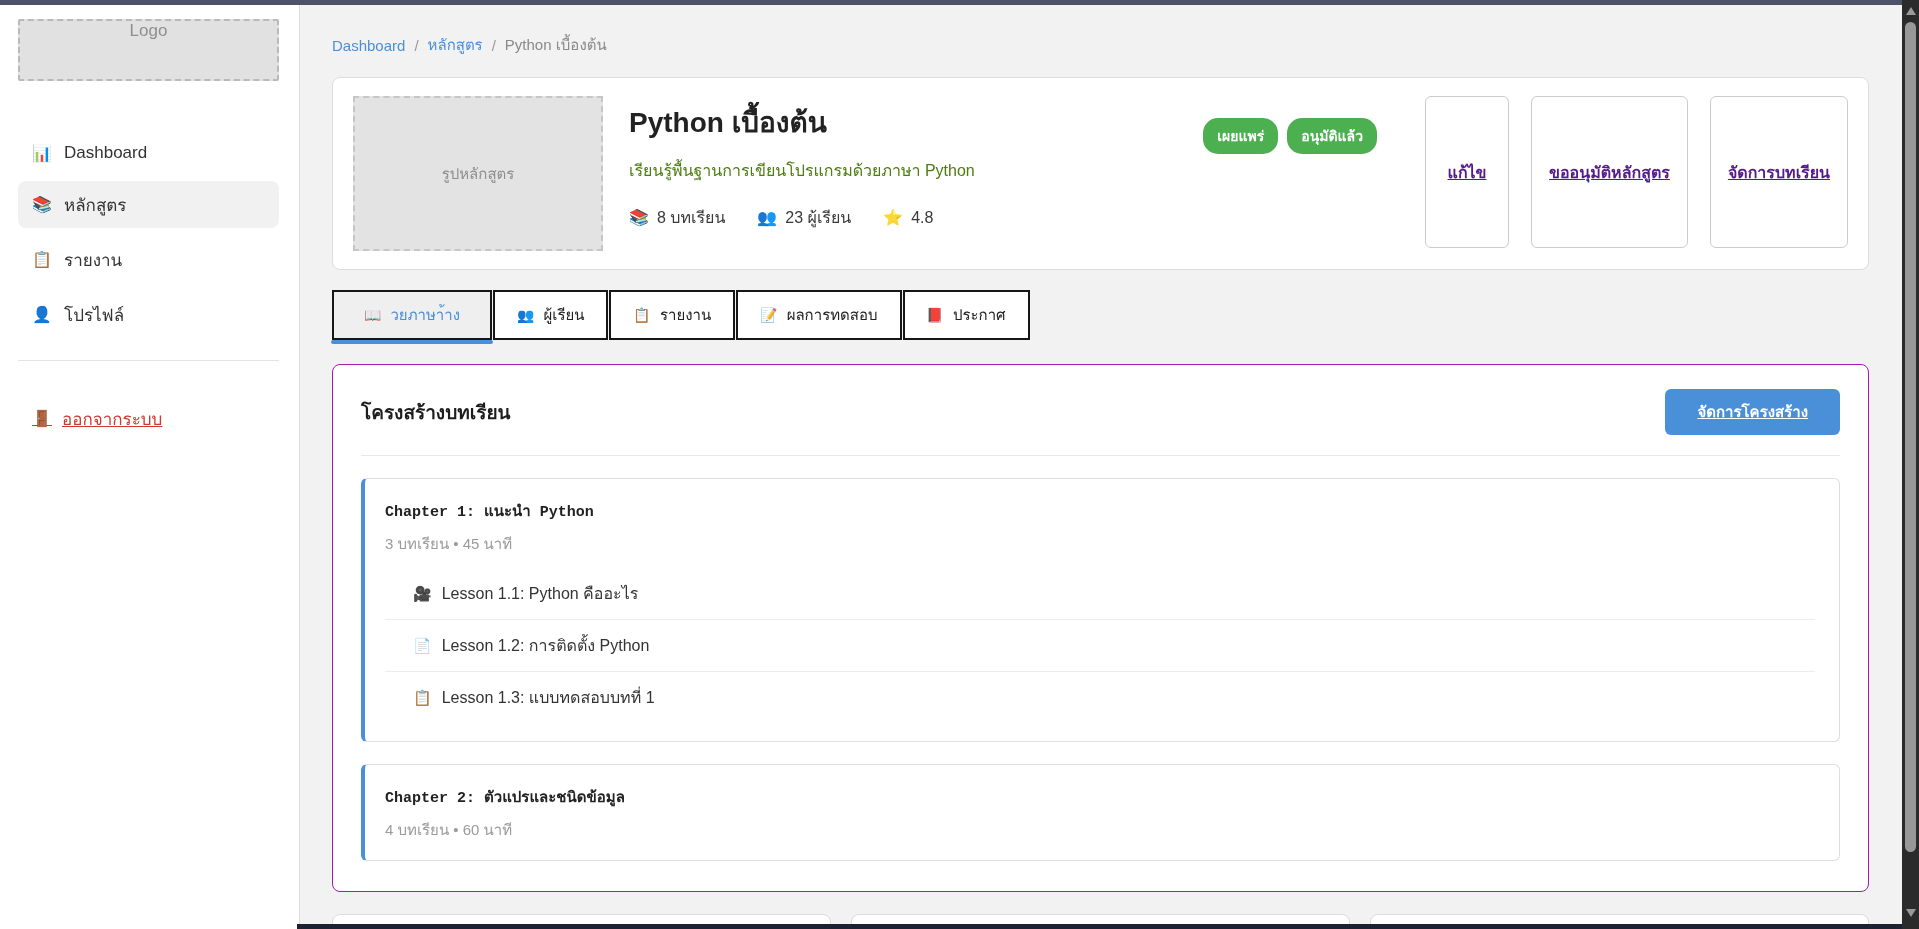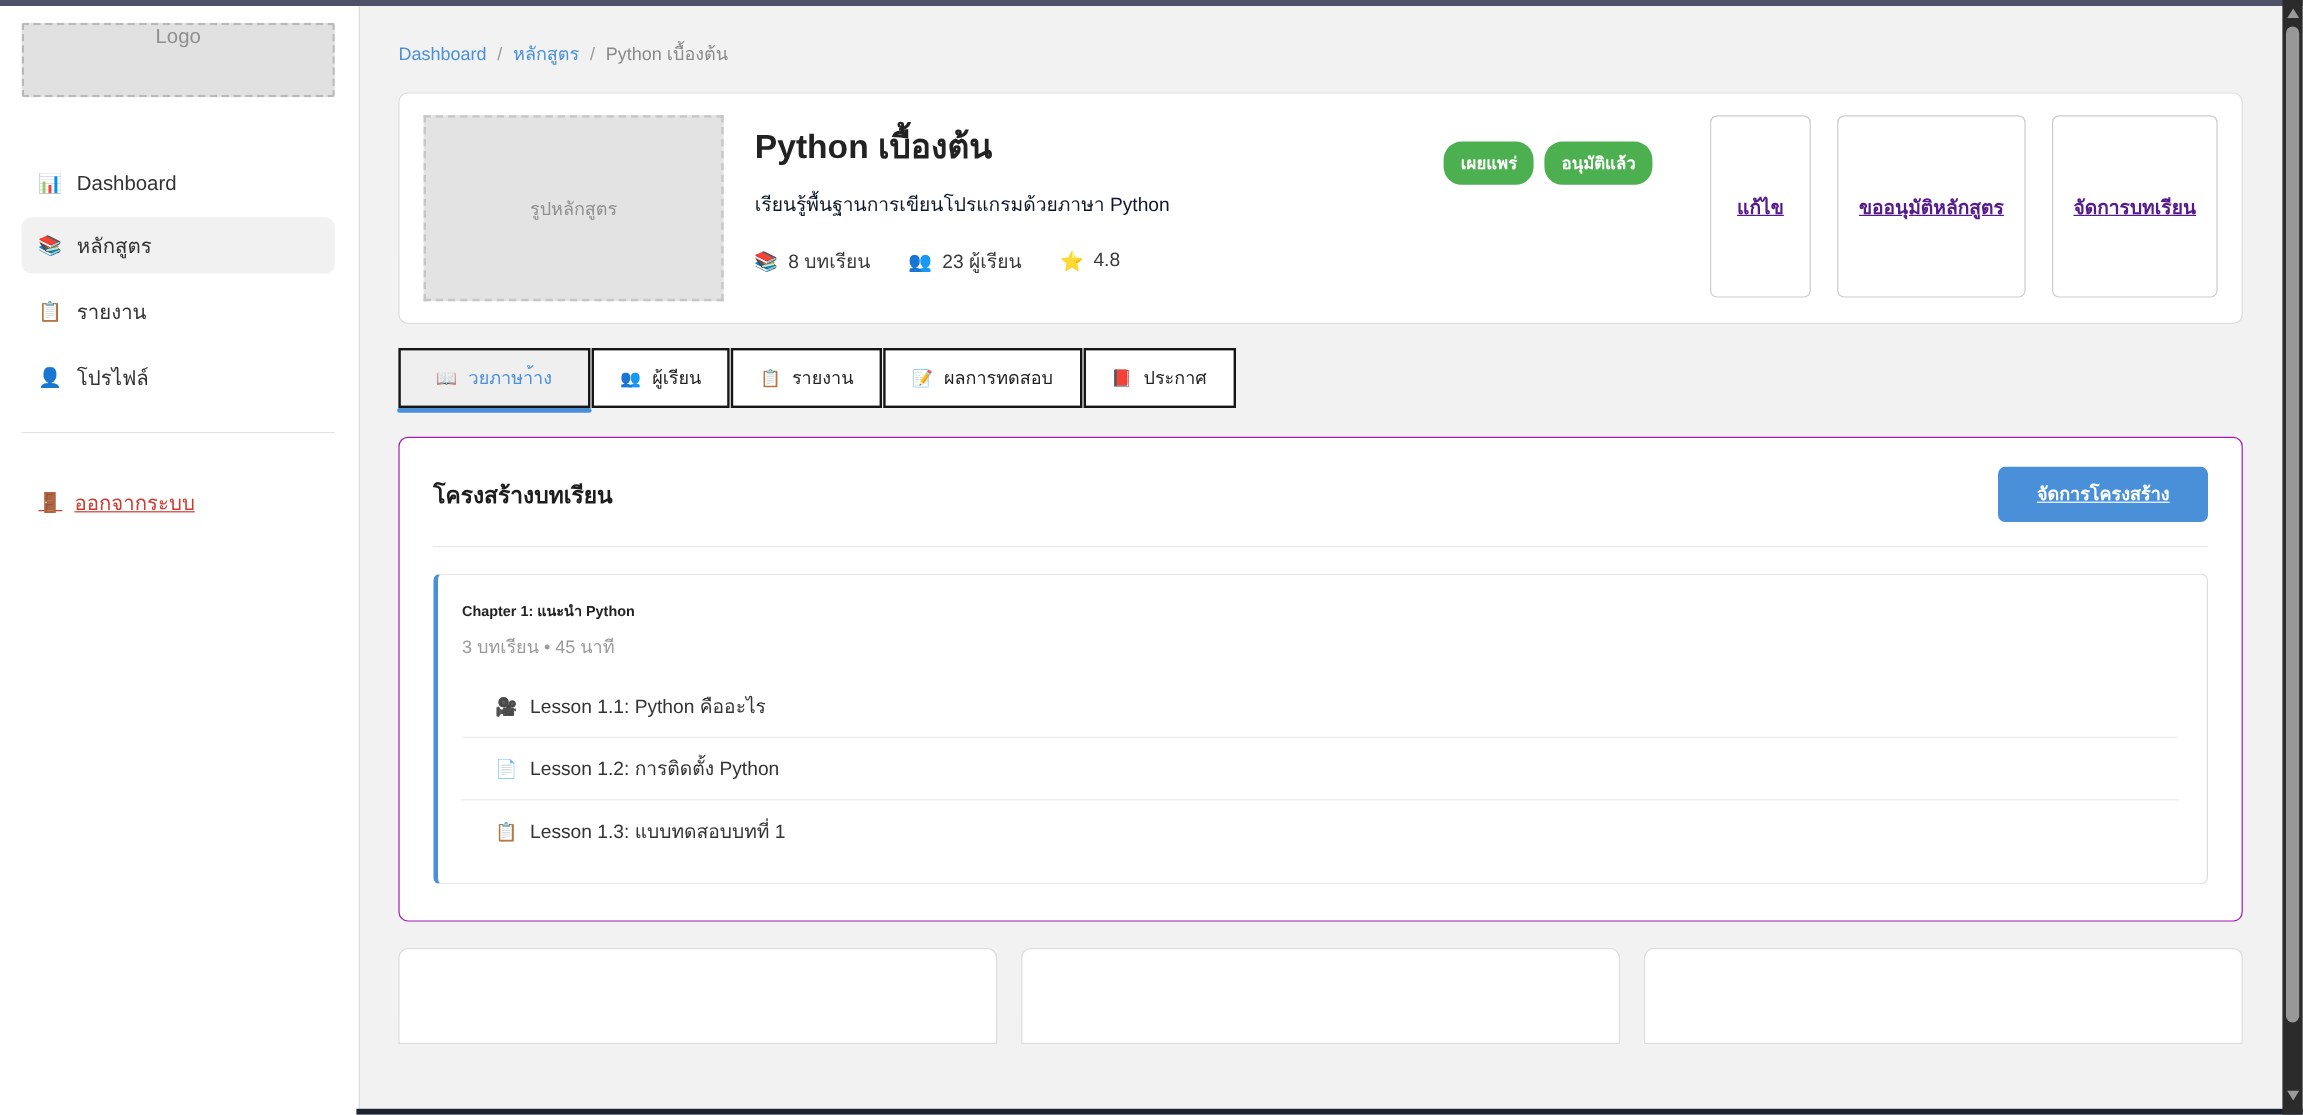--- a/index.html
+++ b/index.html
@@ -30,21 +30,21 @@
   .breadcrumb .crumb-link { color:#4a90d9; cursor:pointer; }
   .breadcrumb .crumb-current { color:#8a8a8a; }
 
   
   .course-card { margin-top:20px; background:#fff; border:1px solid #ddd; border-radius:8px;
                  padding:18px 20px; display:flex; gap:26px; }
   .img-ph { width:250px; height:155px; background:#e3e3e3; border:2px dashed #c6c6c6;
             display:flex; align-items:center; justify-content:center; color:#8f8f8f; font-size:15px; flex-shrink:0; }
   .course-info { flex:1; padding-top:4px; }
   .course-title { font-size:28px; font-weight:bold; color:#222; }
-  .course-desc { margin-top:14px; font-size:16px; color:#0f172a; }
+  .course-desc { margin-top:14px; font-size:16px; color:#4d7c0f; }
   .course-stats { margin-top:22px; display:flex; gap:32px; font-size:16px; color:#3a3a3a; align-items:center; }
   .stat { display:flex; align-items:center; gap:8px; }
   .stat .s-icon { font-size:16px; }
 
   .badges { display:flex; gap:9px; align-items:flex-start; margin-top:22px; margin-right:22px; }
   .badge { background:#4caf50; color:#fff; font-size:14px; font-weight:bold; padding:7px 14px; border-radius:15px; white-space:nowrap; }
 
   .action-group { display:flex; gap:22px; }
   .action-box { border:1px solid #ccc; border-radius:6px; background:#fff; height:152px; min-width:84px;
                 display:flex; align-items:center; justify-content:center; padding:0 17px; }
@@ -61,21 +61,21 @@
 
   
   .content-card { margin-top:24px; background:#fff; border:1px solid #a21caf; border-radius:8px; padding:24px 28px 30px 28px; }
   .content-head { display:flex; justify-content:space-between; align-items:center; }
   .section-title { font-size:19px; font-weight:bold; color:#1d1d1d; }
   .manage-btn { background:#4a90d9; border:none; color:#fff; font-size:15px; font-weight:bold;
                 text-decoration:underline; padding:11px 32px; border-radius:6px; cursor:pointer; }
   .content-rule { border-top:1px solid #e8e8e8; margin:20px 0 2px 0; }
 
   .chapter { border:1px solid #ddd; border-left:4px solid #4a90d9; border-radius:6px; margin-top:22px; padding:20px 24px 18px 20px; }
-  .chapter-title { font-size:12px; font-weight:bold; color:#222; }
+  .chapter-title { font-size:15px; font-weight:bold; color:#222;font-family:Liberation Mono, monospace; }
   .chapter-meta { margin-top:9px; font-size:15px; color:#9b9b9b; }
   .lessons { margin-top:12px; }
   .lesson { display:flex; align-items:center; gap:10px; padding:13px 0 13px 28px; font-size:16px; color:#333; }
   .lesson + .lesson { border-top:1px solid #ececec; }
   .lesson .l-icon { font-size:15px; }
 
   
   .bottom-row { margin-top:22px; display:flex; gap:20px; }
   .bottom-card { flex:1; height:80px; background:#fff; border:1px solid #ddd; border-radius:8px 8px 0 0; }
 
@@ -222,20 +222,24 @@
             <span class="l-icon">📄</span>
             <span>Lesson 1.2: การติดตั้ง Python</span>
           </div>
           <div class="lesson">
             <span class="l-icon">📋</span>
             <span>Lesson 1.3: แบบทดสอบบทที่ 1</span>
           </div>
         </div>
       </div>
 
+      <div class="chapter">
+        <div class="chapter-title">Chapter 2: ตัวแปรและชนิดข้อมูล</div>
+        <div class="chapter-meta">4 บทเรียน • 60 นาที</div>
+      </div>
     </section>
 
     <div class="bottom-row">
       <div class="bottom-card"></div>
       <div class="bottom-card"></div>
       <div class="bottom-card"></div>
     </div>
 
   </main>
 </div>

